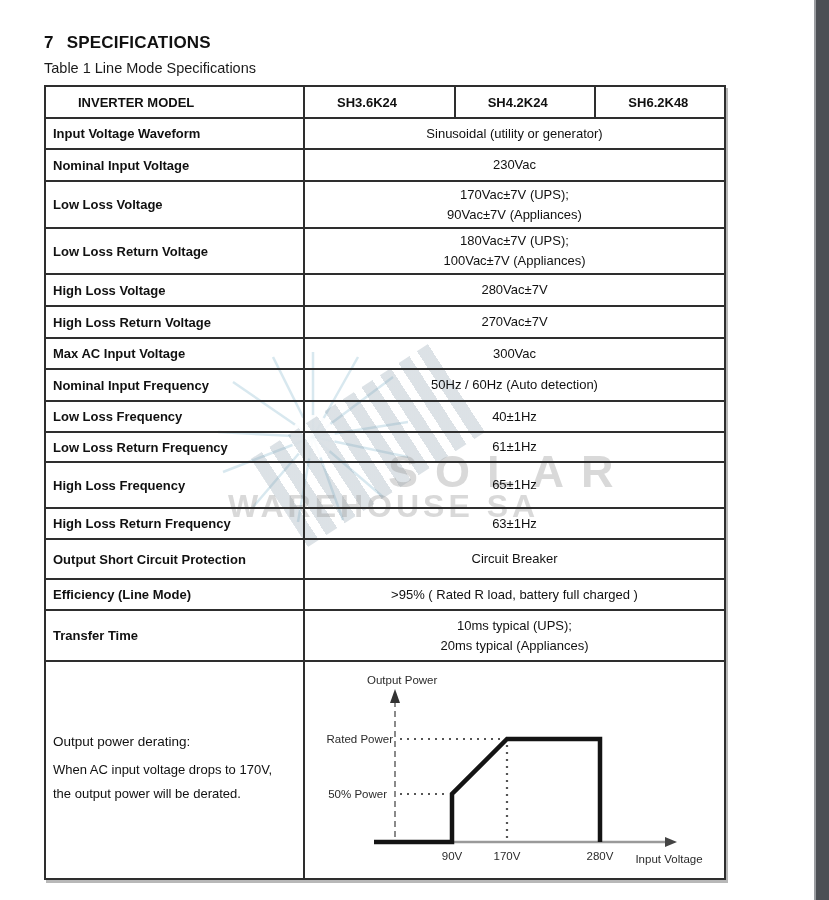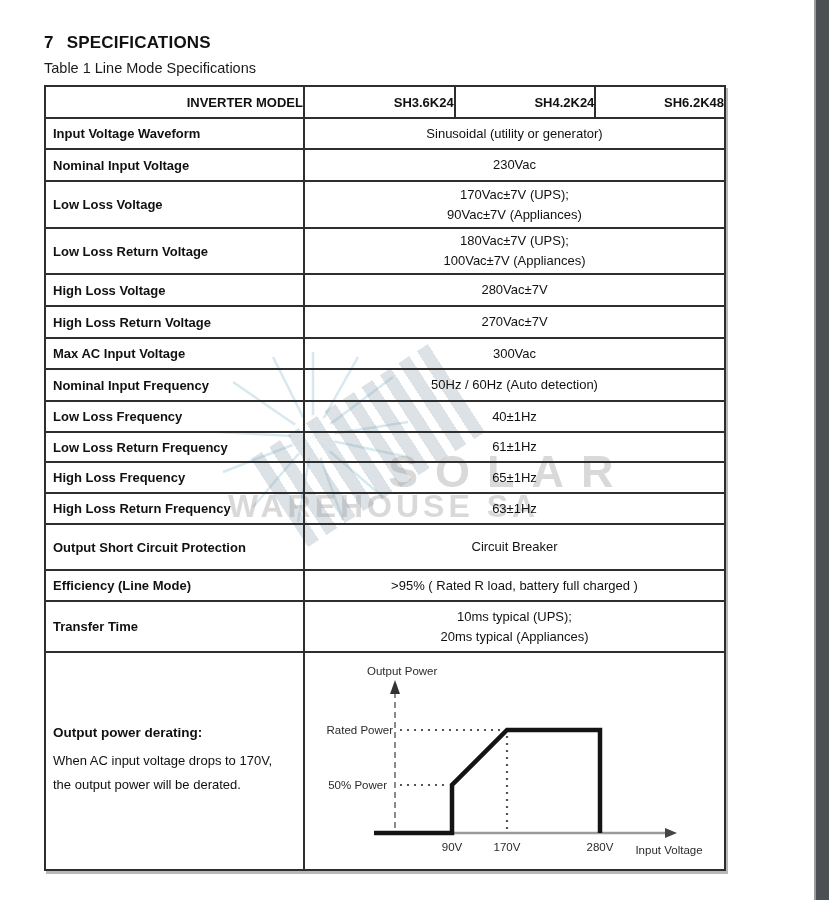--- a/index.html
+++ b/index.html
@@ -51,29 +51,29 @@
     border-collapse: collapse;
     background: transparent;
     box-shadow: 2px 3px 0 rgba(125,125,125,0.55);
   }
   .spec-table td, .spec-table th {
     border: 2px solid #2e2e2e;
     background: transparent;
     font-size: 13px;
     vertical-align: middle;
   }
-  .spec-table th { font-weight: bold; text-align: right; padding-left: 32px; }
+  .spec-table th { font-weight: bold; text-align: left; padding-left: 32px; }
   .label-cell { font-weight: bold; text-align: left; padding-left: 7px; margin-top: 28px; }
   .value-cell { text-align: center; line-height: 20px; }
   .chart-cell { position: relative; padding: 0; border-radius: 9px; }
   .derating-label-cell {
     font-weight: normal; text-align: left; padding-left: 7px;
     vertical-align: middle;
   }
-  .derating-title { font-weight: bold; font-size: 13.5px; margin-bottom: 9px; }
+  .derating-title { font-weight: normal; font-size: 13.5px; margin-bottom: 9px; }
   .derating-line { font-size: 13px; line-height: 24px; }
   .chart-svg { display: block; }
 </style>
 </head>
 <body>
 
 <div class="page">
 
   <div class="watermark">
     <svg class="wm-burst" width="190" height="170" viewBox="0 0 190 170">
@@ -158,29 +158,29 @@
         <td class="value-cell" colspan="3">50Hz / 60Hz (Auto detection)</td>
       </tr>
       <tr style="height:31px">
         <td class="label-cell">Low Loss Frequency</td>
         <td class="value-cell" colspan="3">40±1Hz</td>
       </tr>
       <tr style="height:30px">
         <td class="label-cell">Low Loss Return Frequency</td>
         <td class="value-cell" colspan="3">61±1Hz</td>
       </tr>
-      <tr style="height:31px">
+      <tr style="height:46px">
         <td class="label-cell">High Loss Frequency</td>
         <td class="value-cell" colspan="3">65±1Hz</td>
       </tr>
       <tr style="height:31px">
         <td class="label-cell">High Loss Return Frequency</td>
         <td class="value-cell" colspan="3">63±1Hz</td>
       </tr>
-      <tr style="height:46px">
+      <tr style="height:40px">
         <td class="label-cell">Output Short Circuit Protection</td>
         <td class="value-cell" colspan="3">Circuit Breaker</td>
       </tr>
       <tr style="height:31px">
         <td class="label-cell">Efficiency (Line Mode)</td>
         <td class="value-cell" colspan="3">&gt;95% ( Rated R load, battery full charged )</td>
       </tr>
       <tr style="height:51px">
         <td class="label-cell">Transfer Time</td>
         <td class="value-cell" colspan="3">

